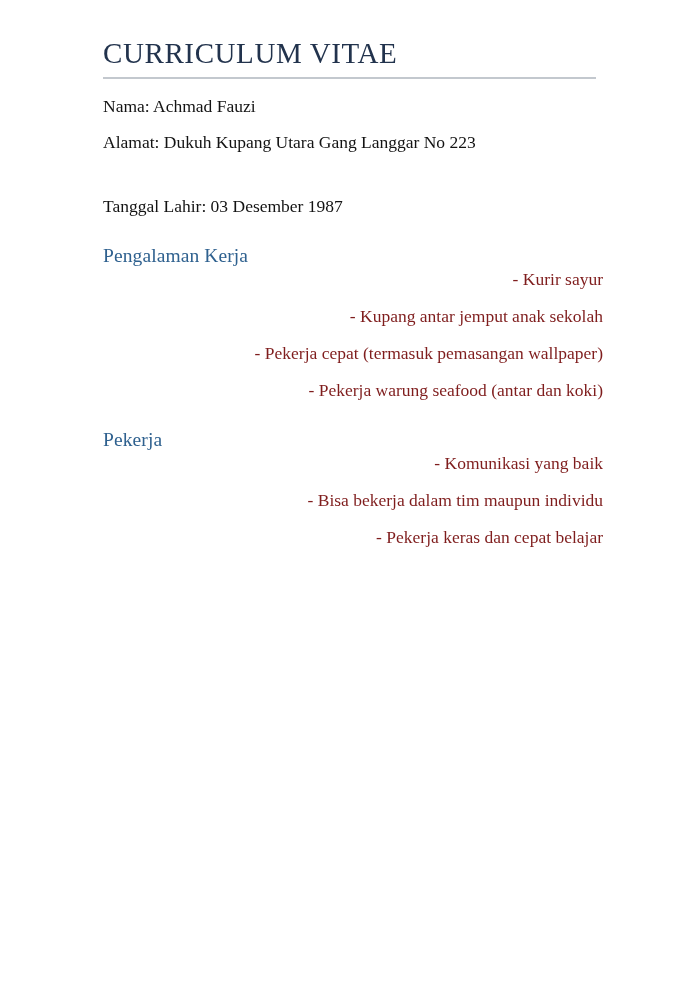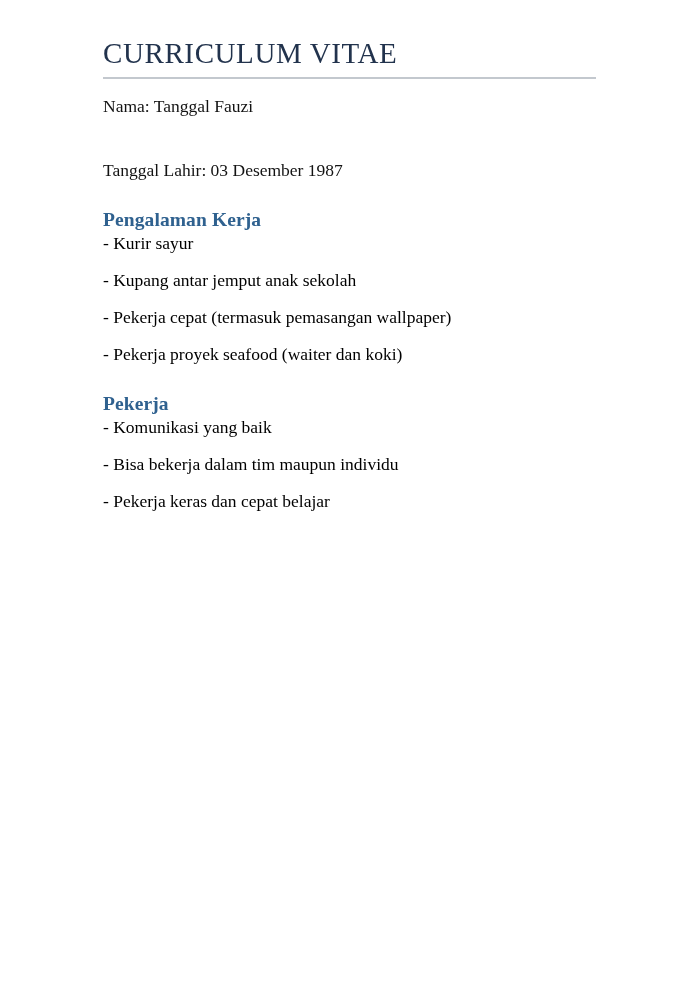--- a/index.html
+++ b/index.html
@@ -69,68 +69,70 @@
     margin-bottom: 0;
     margin-top: 43px;
   }
 
   
   .section {
     margin-top: 27px;
   }
   .section-heading {
     font-size: 19.5px;
-    font-weight: 700;
+    font-weight: 400;
     line-height: 23px;
     color: #2f618f;
     margin: 0 0 2px 0;
     letter-spacing: 0.1px;
     white-space: nowrap;
   }
   .bullet-list {
     list-style: none;
     margin: 0;
     padding: 0;
   }
   .bullet-item {
     font-size: 17.5px;
     line-height: 21px;
-    color: #000000;
+    color: #7f1d1d;
     margin: 0 0 16px 0;
     white-space: nowrap;
+    text-align: right;
   }
   .bullet-item:first-child {
     margin-top: 1px;
   }
   .bullet-item:last-child {
     margin-bottom: 0;
   }
 </style>
 </head>
 <body>
 
 <div class="page">
   <div class="content">
 
     <h1 class="doc-title">CURRICULUM VITAE</h1>
 
     <div class="title-rule"></div>
 
     <div class="identity">
-      <p class="identity-line">Nama: Tanggal Fauzi</p>
+      <p class="identity-line">Nama: Achmad Fauzi</p>
+      <p class="identity-line">Alamat: Dukuh Kupang Utara Gang Langgar No 223</p>
       <p class="identity-line">Tanggal Lahir: 03 Desember 1987</p>
     </div>
 
     <section class="section">
       <h2 class="section-heading">Pengalaman Kerja</h2>
       <ul class="bullet-list">
         <li class="bullet-item">- Kurir sayur</li>
         <li class="bullet-item">- Kupang antar jemput anak sekolah</li>
         <li class="bullet-item">- Pekerja cepat (termasuk pemasangan wallpaper)</li>
-        <li class="bullet-item">- Pekerja proyek seafood (waiter dan koki)</li>
+        <li class="bullet-item">- Pekerja warung seafood (antar dan koki)</li>
       </ul>
     </section>
 
     <section class="section">
       <h2 class="section-heading">Pekerja</h2>
       <ul class="bullet-list">
         <li class="bullet-item">- Komunikasi yang baik</li>
         <li class="bullet-item">- Bisa bekerja dalam tim maupun individu</li>
         <li class="bullet-item">- Pekerja keras dan cepat belajar</li>
       </ul>

